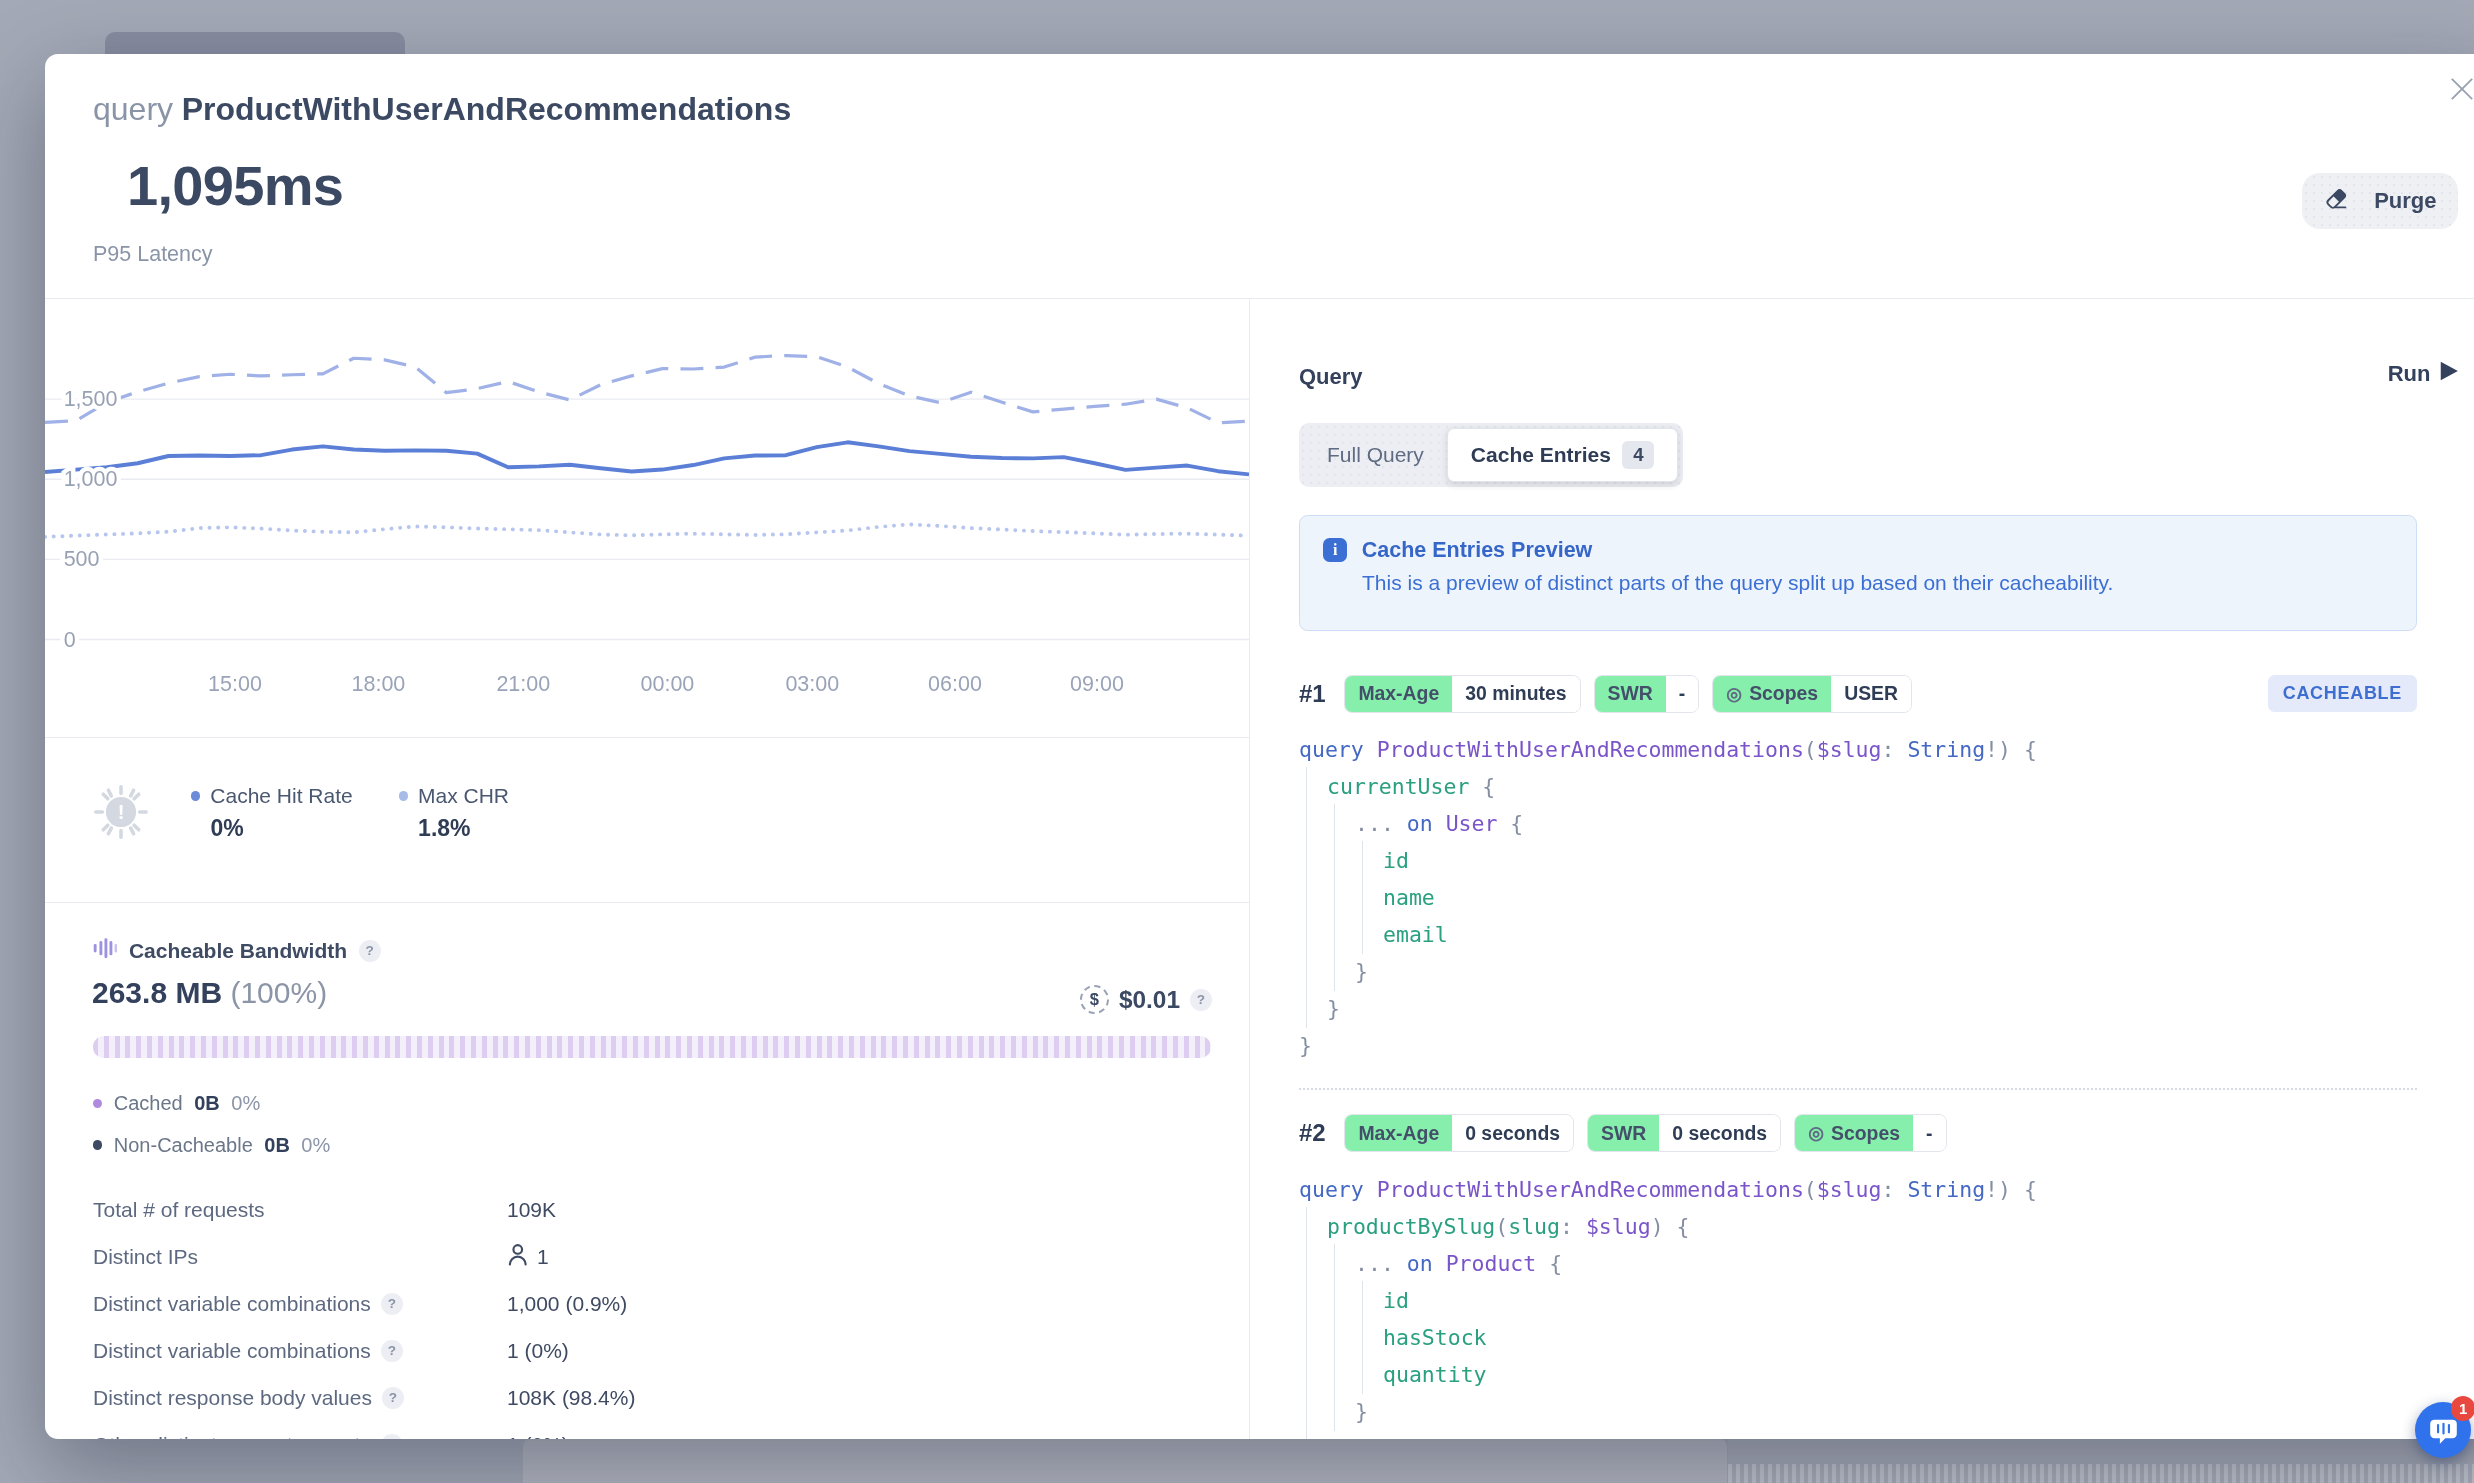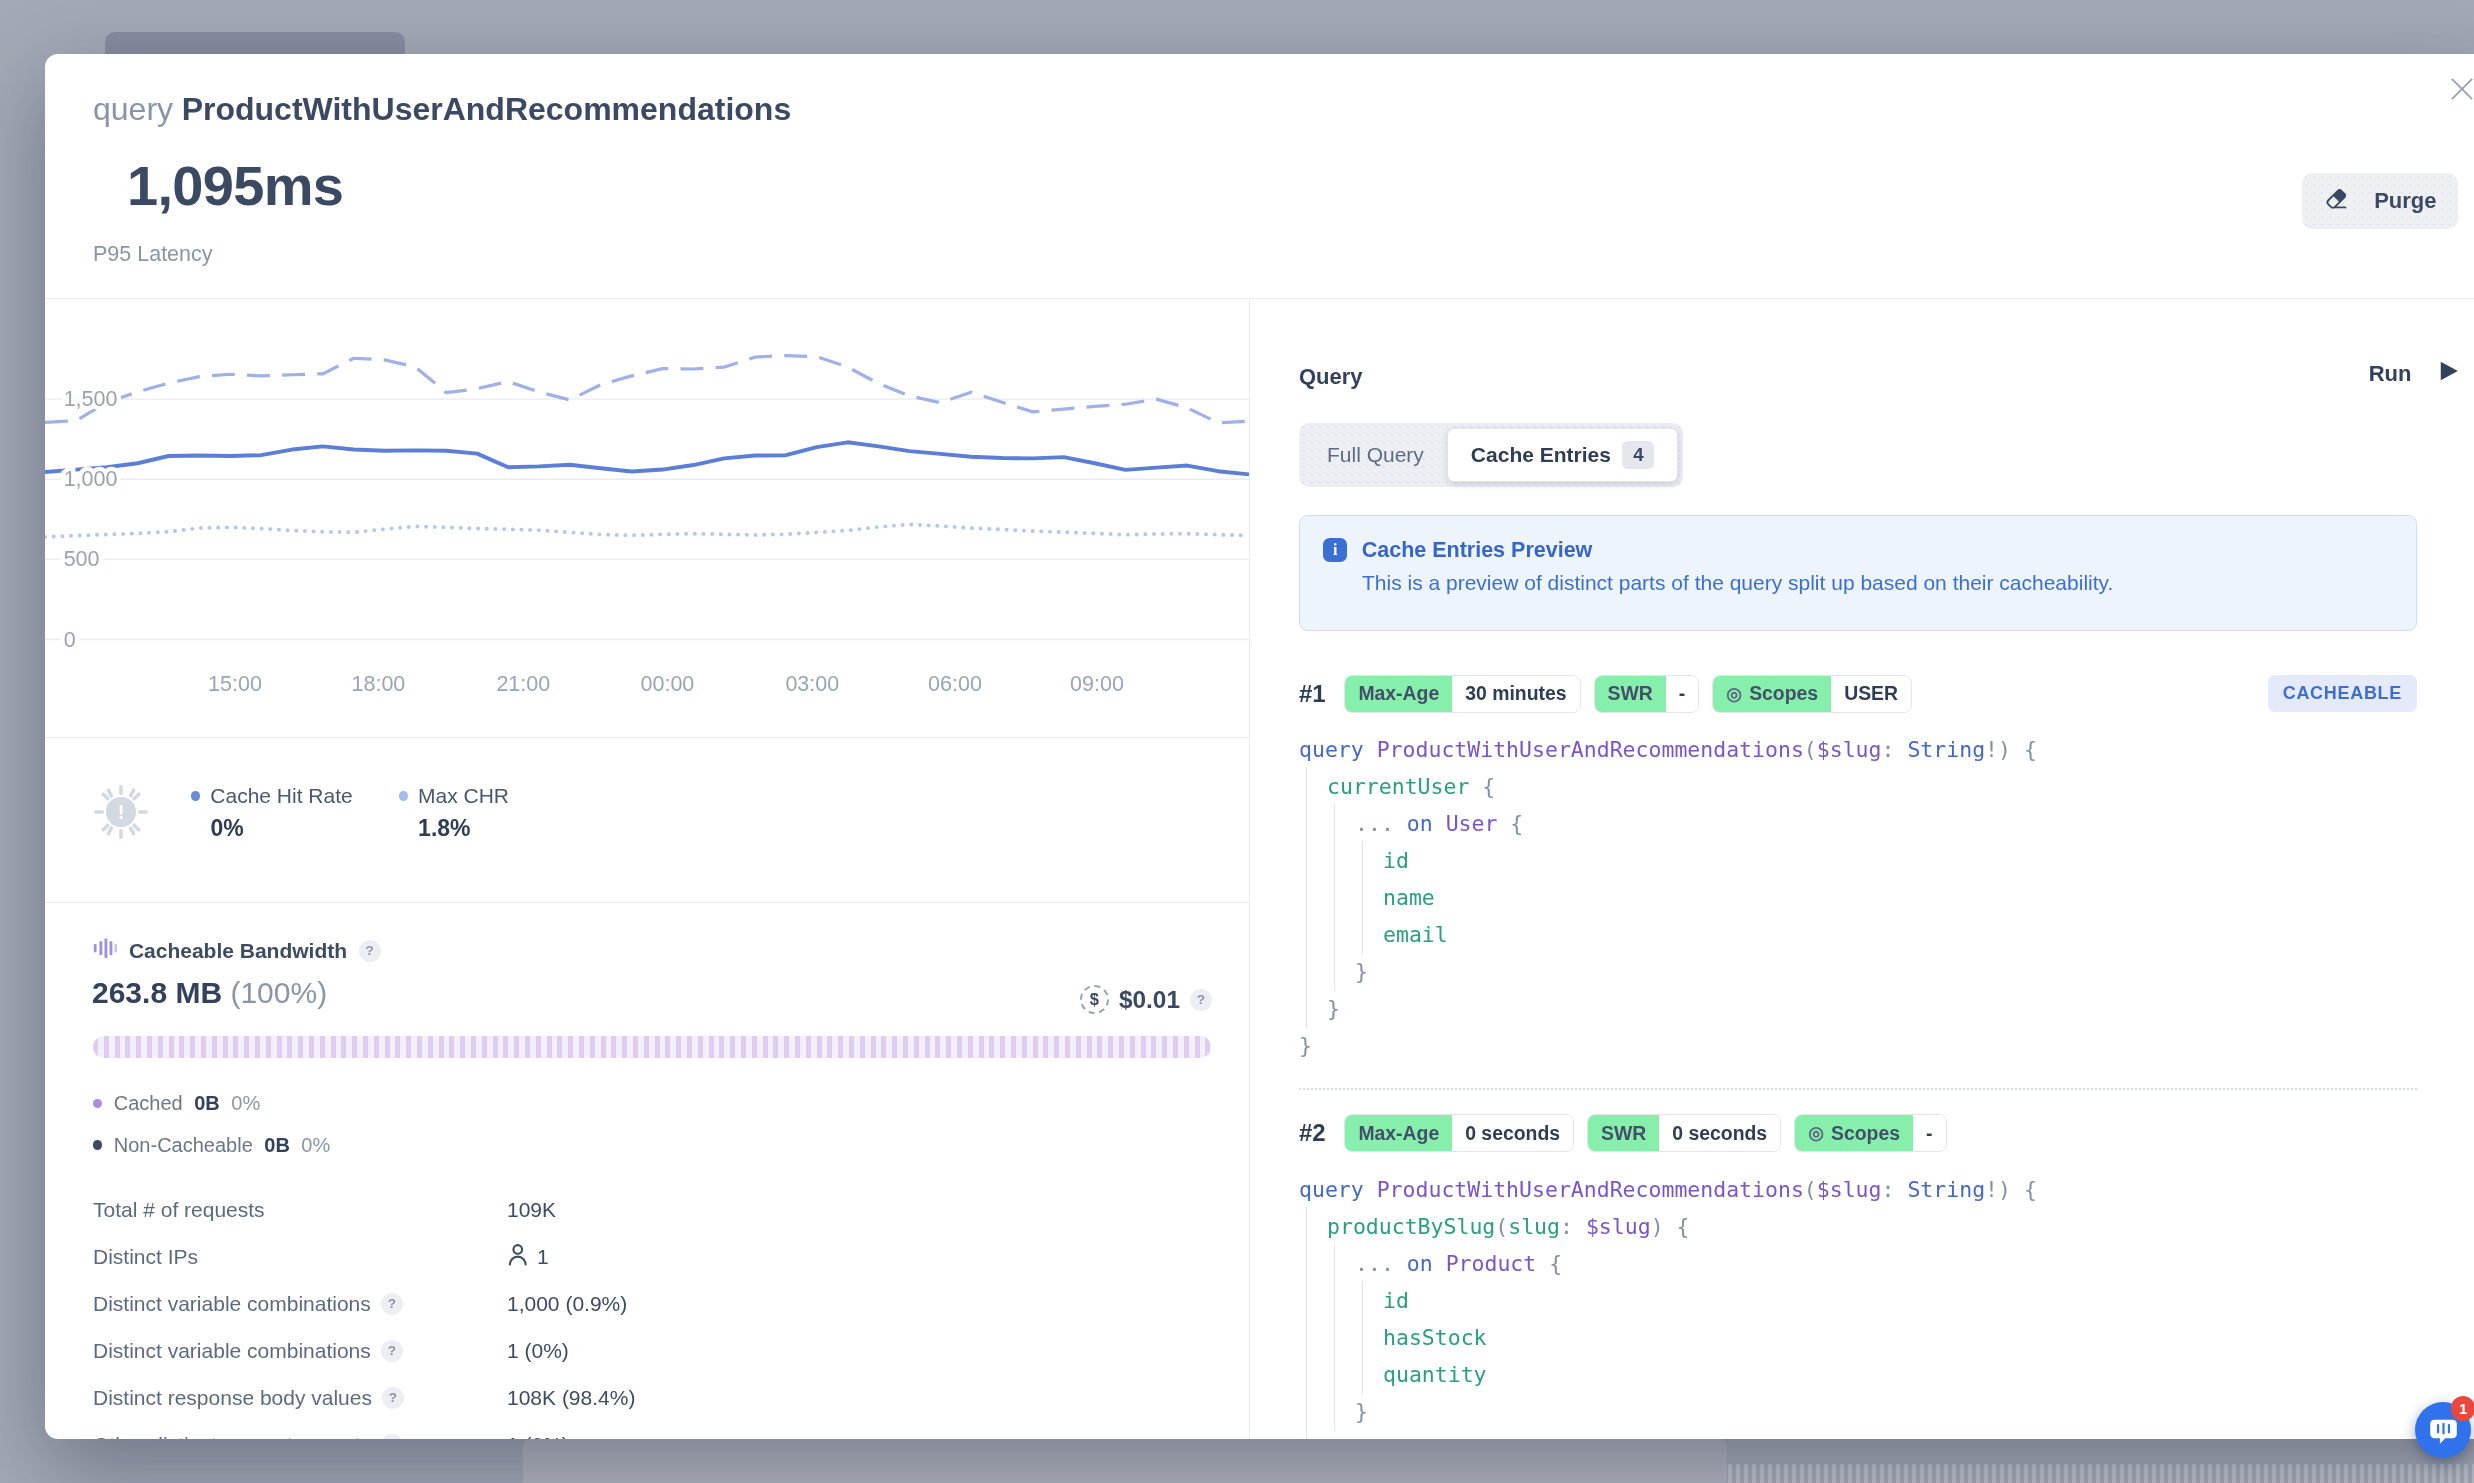--- a/index.html
+++ b/index.html
@@ -16,21 +16,21 @@
   
   .modal { position:absolute; left:45px; top:54px; width:2460px; height:1385px; background:#fff;
     border-radius:13px; box-shadow:0 29px 86px rgba(15,20,40,.35); overflow:hidden; z-index:10; }
 
   .m-title { position:absolute; left:48px; top:37px; font-size:32px; font-weight:700; }
   .m-title .kind { color:#8a94a7; font-weight:500; margin-right:8.6px; }
   .m-metric { position:absolute; left:46px; top:99px; font-size:56px; font-weight:700; letter-spacing:-0.7px;margin-left:36px; }
   .m-metric-label { position:absolute; left:48px; top:188px; font-size:21.5px; color:#8a94a7; }
 
   .purge-btn { position:absolute; right:47px; top:119px; height:56px; padding:0 21.5px; display:flex; align-items:center; gap:25px;
-    background:#eef0f4; border:none; border-radius:10px; font-size:22px; font-weight:600; color:#3c4963; cursor:pointer;
+    background:#eef0f4; border:none; border-radius:18px; font-size:22px; font-weight:600; color:#3c4963; cursor:pointer;
     background-image:radial-gradient(#e2e5ec 1.1px, transparent 1.2px); background-size:8px 8px; }
   .close-btn { position:absolute; right:27px; top:18.6px; width:32px; height:32px; background:none; border:none; cursor:pointer; }
 
   .hdr-divider { position:absolute; left:0; top:244px; width:100%; height:1.4px; background:#e8ebf0; }
   .v-divider { position:absolute; left:1204px; top:244px; bottom:0; width:1.4px; background:#e8ebf0; }
 
   
   .left-panel { position:absolute; left:0; top:244px; width:1204px; bottom:0; }
   .chart-svg { position:absolute; left:0; top:20px; width:1204px; height:391px; }
   .chart-svg text { font-family:"Liberation Sans", sans-serif; }
@@ -61,21 +61,21 @@
   .stat-row { display:flex; align-items:center; height:47px; }
   .stat-label { width:414px; flex:none; display:flex; align-items:center; gap:10px; font-size:21px; color:#5d6980; }
   .stat-value { display:flex; align-items:center; gap:8.6px; font-size:21px; color:#3f4b63; font-weight:500; }
 
   .help { width:22px; height:22px; border-radius:50%; background:#eceef3; color:#8a94a7; font-size:13.6px; font-weight:700;
     display:inline-flex; align-items:center; justify-content:center; flex:none; cursor:pointer; }
 
   
   .right-panel { position:absolute; left:1205px; top:244px; right:0; bottom:0; }
   .q-title { position:absolute; left:49px; top:66px; font-size:22px; font-weight:700; color:#34415c; }
-  .run-btn { position:absolute; right:46px; top:63px; display:flex; align-items:flex-end; gap:29px; background:none; border:none;
+  .run-btn { position:absolute; right:46px; top:63px; display:flex; align-items:flex-end; gap:10px; background:none; border:none;
     font-size:22px; font-weight:600; color:#34415c; cursor:pointer; }
 
   .tabs { position:absolute; left:49px; top:125px; display:inline-flex; align-items:center; background:#eceef3; border-radius:10px; padding:5px;
     background-image:radial-gradient(#e2e5ec 1.1px, transparent 1.2px); background-size:8px 8px; }
   .tab { display:flex; align-items:center; gap:11.5px; font-size:21px; border-radius:7.2px; padding:12.2px 23px; cursor:pointer; }
   .tab.inactive { color:#5f6b82; font-weight:500; }
   .tab.active { background:#fff; border:0.7px solid #e1e4ea; box-shadow:0 2.2px 7.2px rgba(25,35,60,.14); color:#2f3c55; font-weight:700; }
   .tab-badge { background:#e4e7ed; color:#3c4963; border-radius:5.7px; padding:2.9px 10.8px; font-size:18.6px; font-weight:600; }
 
   .info-box { position:absolute; left:49px; top:217px; width:1118px; height:116px; background:#eef4fc; border:1.4px solid #cdddf5; border-radius:8.6px; padding:21.5px 23px; }

